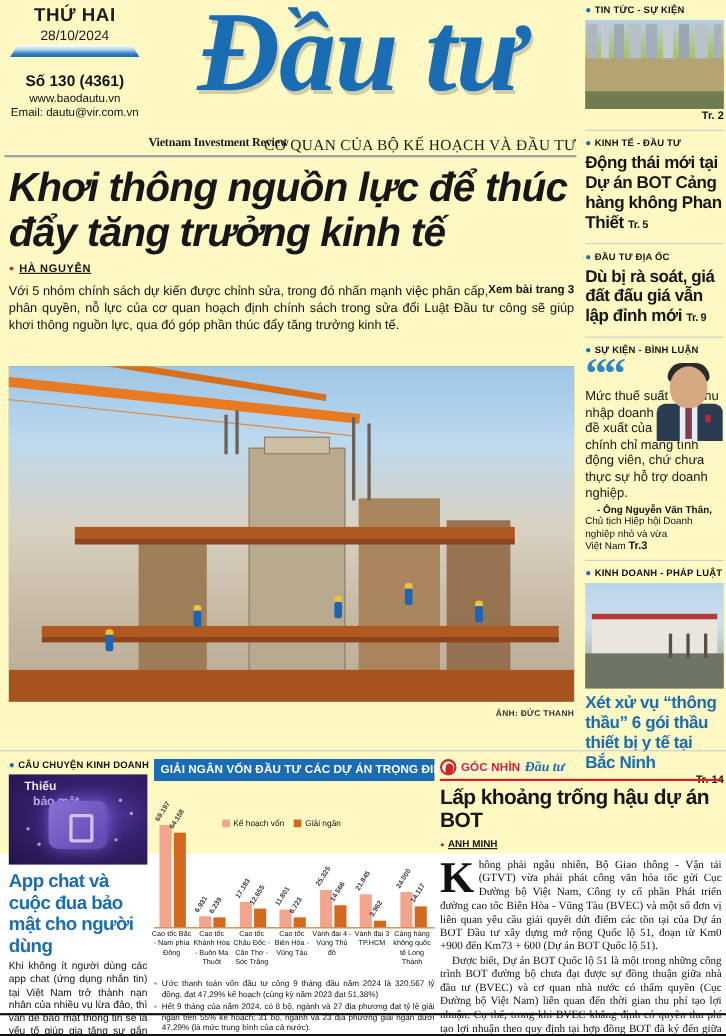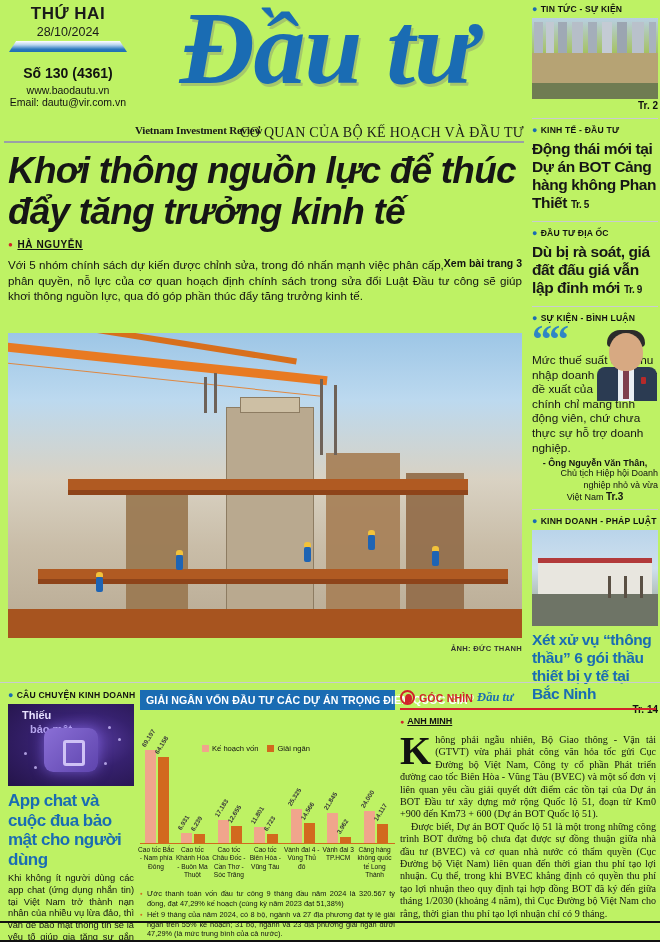--- a/index.html
+++ b/index.html
@@ -3,21 +3,21 @@
 <meta charset="utf-8">
 <style>
   * { box-sizing: border-box; margin: 0; padding: 0; }
   html, body {
     width: 660px; height: 942px;
     background: #ffffff;
     font-family: "Liberation Sans", sans-serif;
     color: #111;
     overflow: hidden;
   }
-  .page { position: relative; width: 660px; height: 942px; background:#bef264; }
+  .page { position: relative; width: 660px; height: 776px; background:#fef9c3; }
 
   
   .masthead { position:absolute; left:0; top:0; width:528px; height:150px; }
   .mh-left { position:absolute; left:8px; top:4px; width:120px; text-align:center; }
   .dayname {
     font-weight: 800; font-size: 17px; letter-spacing: .5px; color:#1a1a1a;
     font-family:"Liberation Sans", sans-serif;
   }
   .datetext { font-size: 12.5px; color:#1a1a1a; margin-top:1px; }
   .blue-rule {
@@ -140,22 +140,22 @@
     position:absolute; right:0; top:2px; width:63px; height:72px; overflow:hidden;
   }
   .pt-head { position:absolute; left:14px; top:4px; width:34px; height:38px; background:#d7a982; border-radius:50% 50% 46% 46%; }
   .pt-hair { position:absolute; left:12px; top:1px; width:38px; height:17px; background:#2b2b2b; border-radius:19px 19px 6px 6px; }
   .pt-body { position:absolute; left:2px; top:38px; width:60px; height:36px; background:#2b3b52; border-radius:8px 8px 0 0; }
   .pt-shirt { position:absolute; left:23px; top:38px; width:16px; height:34px; background:#e9eef3; }
   .pt-tie { position:absolute; left:28px; top:40px; width:6px; height:30px; background:#7e3f4e; }
   .pt-pin { position:absolute; left:46px; top:48px; width:5px; height:7px; background:#b52a2a; border-radius:1px; }
   .quote-text { font-size:11.8px; line-height:14.6px; color:#161616; }
   .quote-attr { margin-top:3px; font-size:9px; font-weight:800; text-align:center; }
-  .quote-role { font-size:9px; line-height:11.5px; text-align:right; }
-  .quote-role2 { font-size:9px; text-align:center; }
+  .quote-role { font-size:9px; line-height:11.5px; text-align:left; }
+  .quote-role2 { font-size:9px; }
 
   
   .bottom-rule { position:absolute; left:0; top:682px; width:660px; height:1px; background:#c9ccd0; }
 
   .bizcol { position:absolute; left:8px; top:690px; width:126px; }
   .biz-photo { width:126px; height:82px; margin-top:4px; position:relative; overflow:hidden;
     background: radial-gradient(ellipse at 62% 45%, #5b3fa6 0%, #36216e 45%, #241449 100%); }
   .biz-photo .lock { position:absolute; left:36px; top:24px; width:54px; height:44px;
     background:linear-gradient(135deg,#8a6fd6,#5e44ad); border-radius:9px;
     box-shadow: 0 0 14px rgba(150,120,255,.55); }
@@ -469,20 +469,21 @@
 
   </div>
 
   <div class="artcol">
     <div class="goc-nhin">
       <span class="gn-icon"></span>
       <span class="gn-t1">GÓC NHÌN</span>
       <span class="gn-t2">Đầu tư</span>
     </div>
     <div class="gn-rule"></div>
+    <div class="art-head">Lấp khoảng trống hậu dự án BOT</div>
     <div class="art-byline">ANH MINH</div>
     <div class="art-body" id="art-body">
         <p class="first"><span class="dropcap">K</span>hông phải ngẫu nhiên, Bộ Giao thông - Vận tải (GTVT) vừa phải phát công văn hỏa tốc gửi Cục Đường bộ Việt Nam, Công ty cổ phần Phát triển đường cao tốc Biên Hòa - Vũng Tàu (BVEC) và một số đơn vị liên quan yêu cầu giải quyết dứt điểm các tồn tại của Dự án BOT Đầu tư xây dựng mở rộng Quốc lộ 51, đoạn từ Km0 +900 đến Km73 + 600 (Dự án BOT Quốc lộ 51).</p>
         <p>Được biết, Dự án BOT Quốc lộ 51 là một trong những công trình BOT đường bộ chưa đạt được sự đồng thuận giữa nhà đầu tư (BVEC) và cơ quan nhà nước có thẩm quyền (Cục Đường bộ Việt Nam) liên quan đến thời gian thu phí tạo lợi nhuận. Cụ thể, trong khi BVEC khẳng định có quyền thu phí tạo lợi nhuận theo quy định tại hợp đồng BOT đã ký đến giữa tháng 1/2030 (khoảng 4 năm), thì Cục Đường bộ Việt Nam cho rằng, thời gian thu phí tạo lợi nhuận chỉ có 9 tháng.</p>
       </div>
   </div>
 
   <div class="footer-rule"></div>
   <div class="footer-bot"></div>
 

